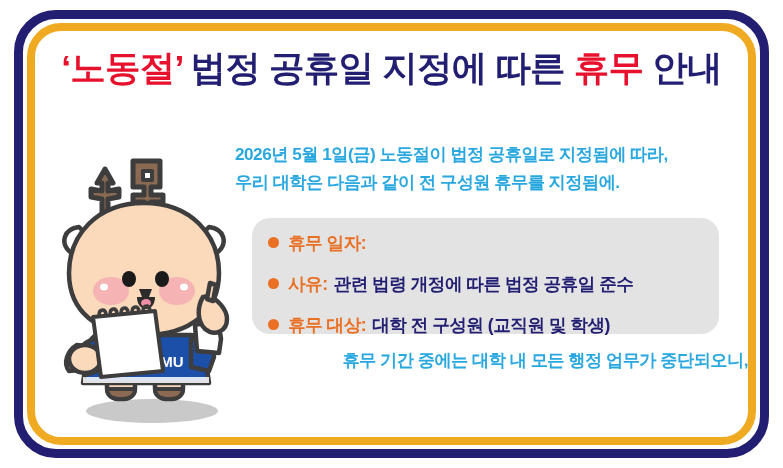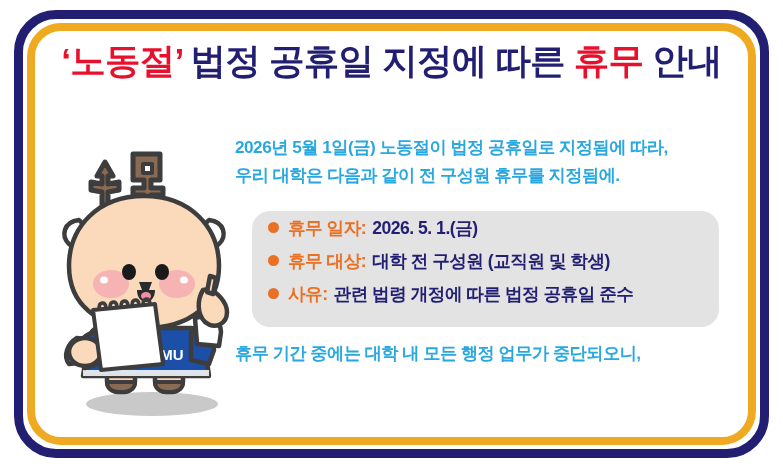--- a/index.html
+++ b/index.html
@@ -39,21 +39,21 @@
     height: 422px;
     box-sizing: border-box;
     border: 8px solid #efaa22;
     border-radius: 34px;
     background: #ffffff;
   }
 
   .content {
     position: absolute;
     left: 35px;
-    top: 24px;
+    top: 31px;
     width: 713px;
     height: 406px;
   }
 
   
   .title {
     position: absolute;
     left: 0px;
     top: 20px;
     width: 713px;
@@ -105,20 +105,21 @@
     left: 217px;
     top: 192px;
     width: 467px;
   }
   .bullet-row {
     display: flex;
     align-items: baseline;
     padding: 0 0 0 16px;
     height: 33px;
     white-space: nowrap;
+    margin-top: 8px;
   }
   .dot {
     flex: 0 0 auto;
     width: 11px;
     height: 11px;
     border-radius: 50%;
     background: #ea7024;
     margin-right: 9px;
     position: relative;
     top: -1px;
@@ -136,21 +137,21 @@
     letter-spacing: -0.5px;
     margin-left: 6px;
   }
 
   
   .outro {
     position: absolute;
     left: 200px;
     top: 316px;
     width: 513px;
-    text-align: left;
+    text-align: right;
     color: #29a8e0;
     font-size: 17.2px;
     font-weight: bold;
     line-height: 1.62;
     letter-spacing: -0.5px;
   }
 </style>
 </head>
 <body>
 
@@ -235,32 +236,31 @@
     <div class="intro">
       <div>2026년 5월 1일(금) 노동절이 법정 공휴일로 지정됨에 따라,</div>
       <div>우리 대학은 다음과 같이 전 구성원 휴무를 지정됨에.</div>
     </div>
 
     <div class="panel"></div>
     <div class="bullet-list">
       <div class="bullet-row">
         <span class="dot"></span>
         <span class="b-label">휴무 일자:</span>
-        <span class="b-value">2026. 5. 1.(금)</span>
+      </div>
+      <div class="bullet-row">
+        <span class="dot"></span>
+        <span class="b-label">사유:</span>
+        <span class="b-value">관련 법령 개정에 따른 법정 공휴일 준수</span>
       </div>
       <div class="bullet-row">
         <span class="dot"></span>
         <span class="b-label">휴무 대상:</span>
         <span class="b-value">대학 전 구성원 (교직원 및 학생)</span>
       </div>
-      <div class="bullet-row">
-        <span class="dot"></span>
-        <span class="b-label">사유:</span>
-        <span class="b-value">관련 법령 개정에 따른 법정 공휴일 준수</span>
-      </div>
     </div>
 
     <div class="outro">
       <div>휴무 기간 중에는 대학 내 모든 행정 업무가 중단되오니,</div>
     </div>
 
   </div>
 </div>
 
 </body></html>

